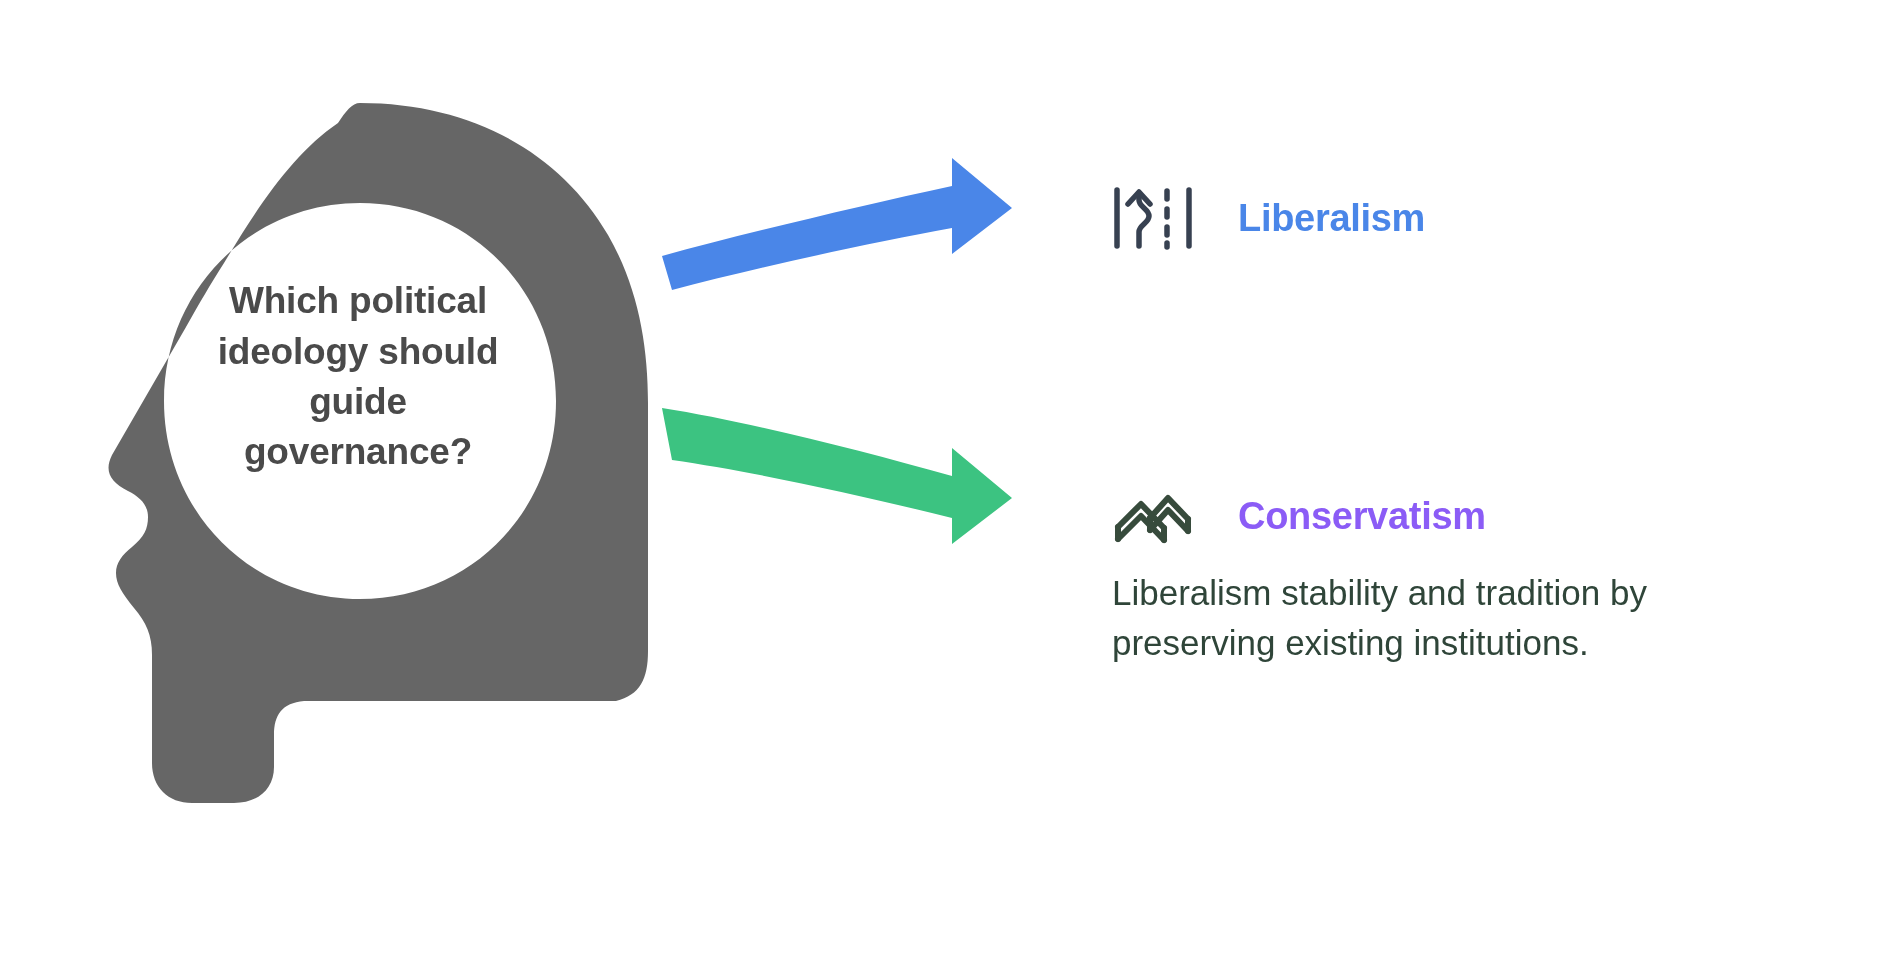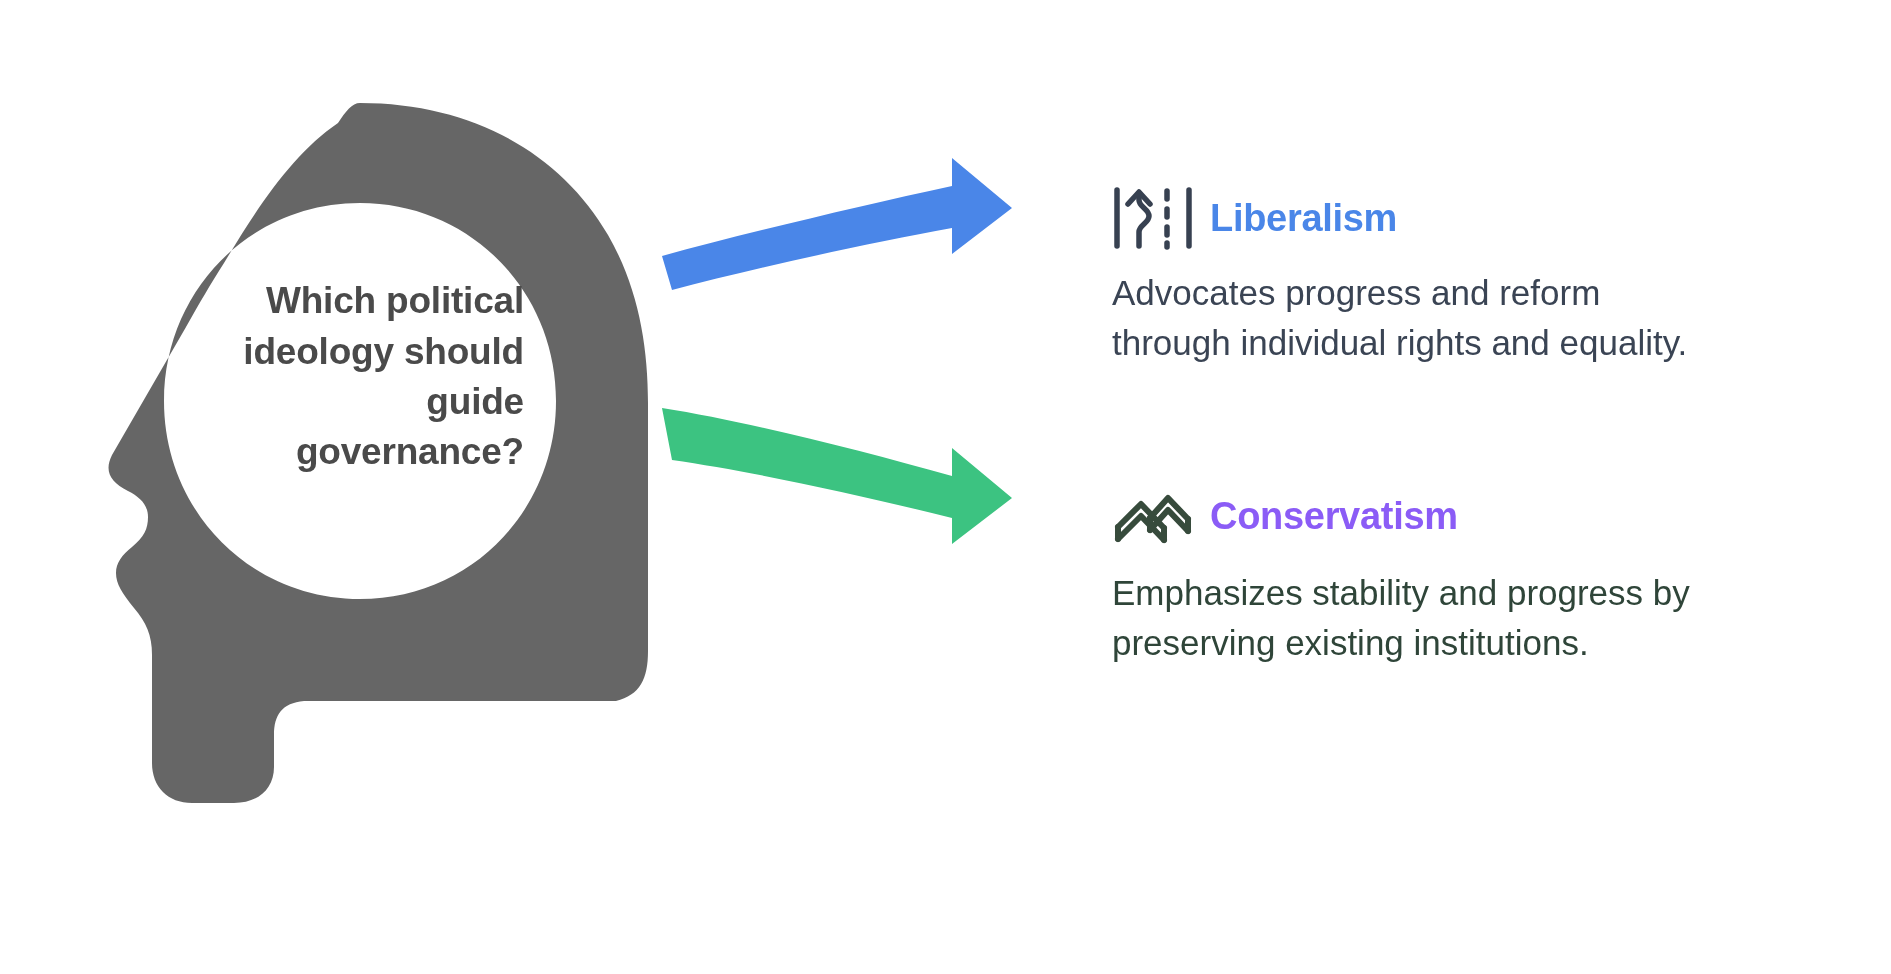--- a/index.html
+++ b/index.html
@@ -40,21 +40,21 @@
   }
   #question-text {
     position: absolute;
     left: 128px;
     top: 112px;
     width: 340px;
     height: 340px;
     display: flex;
     align-items: center;
     justify-content: center;
-    text-align: right;
+    text-align: center;
     font-size: 37px;
     line-height: 1.36;
     font-weight: bold;
     color: #4a4a4a;
     letter-spacing: -0.2px;
     box-sizing: border-box;
     padding: 0 4px;
   }
 
   
@@ -73,21 +73,21 @@
     position: absolute;
     left: 1112px;
     width: 640px;
   }
   #branch-liberalism { top: 182px; }
   #branch-conservatism { top: 480px; }
 
   .branch-head {
     display: flex;
     align-items: center;
-    gap: 12px;
+    gap: 40px;
     height: 72px;
   }
   .branch-icon {
     flex: 0 0 auto;
     width: 86px;
     height: 72px;
     display: flex;
     align-items: center;
     justify-content: flex-start;
   }
@@ -195,21 +195,20 @@
             <line x1="55" y1="24" x2="55" y2="32"></line>
             <line x1="55" y1="42" x2="55" y2="50"></line>
             <line x1="55" y1="58" x2="55" y2="62"></line>
 
             <line x1="77" y1="5" x2="77" y2="61"></line>
           </g>
         </svg>
       </span>
       <span class="branch-title" id="title-liberalism">Liberalism</span>
     </div>
-    <div class="branch-desc" id="desc-liberalism">Advocates progress and reform through individual rights and equality.</div>
   </div>
 
   <div class="branch" id="branch-conservatism">
     <div class="branch-head">
       <span class="branch-icon">
         <svg width="82" height="56" viewBox="0 0 82 56" xmlns="http://www.w3.org/2000/svg">
           <g stroke="#374b3c" stroke-width="6" stroke-linejoin="round" stroke-linecap="round" fill="none">
 
             <polyline points="38,30 56,10 76,31"></polyline>
             <polyline points="38,42 56,22 76,43"></polyline>
@@ -218,16 +217,16 @@
 
             <polyline points="6,39 29,16 52,40"></polyline>
             <polyline points="6,51 29,28 52,52"></polyline>
             <line x1="6" y1="39" x2="6" y2="51"></line>
             <line x1="52" y1="40" x2="52" y2="52"></line>
           </g>
         </svg>
       </span>
       <span class="branch-title" id="title-conservatism">Conservatism</span>
     </div>
-    <div class="branch-desc" id="desc-conservatism">Emphasizes stability and progress by preserving existing institutions.</div>
+    <div class="branch-desc" id="desc-conservatism">Liberalism stability and tradition by preserving existing institutions.</div>
   </div>
 
 </div>
 
 </body></html>

